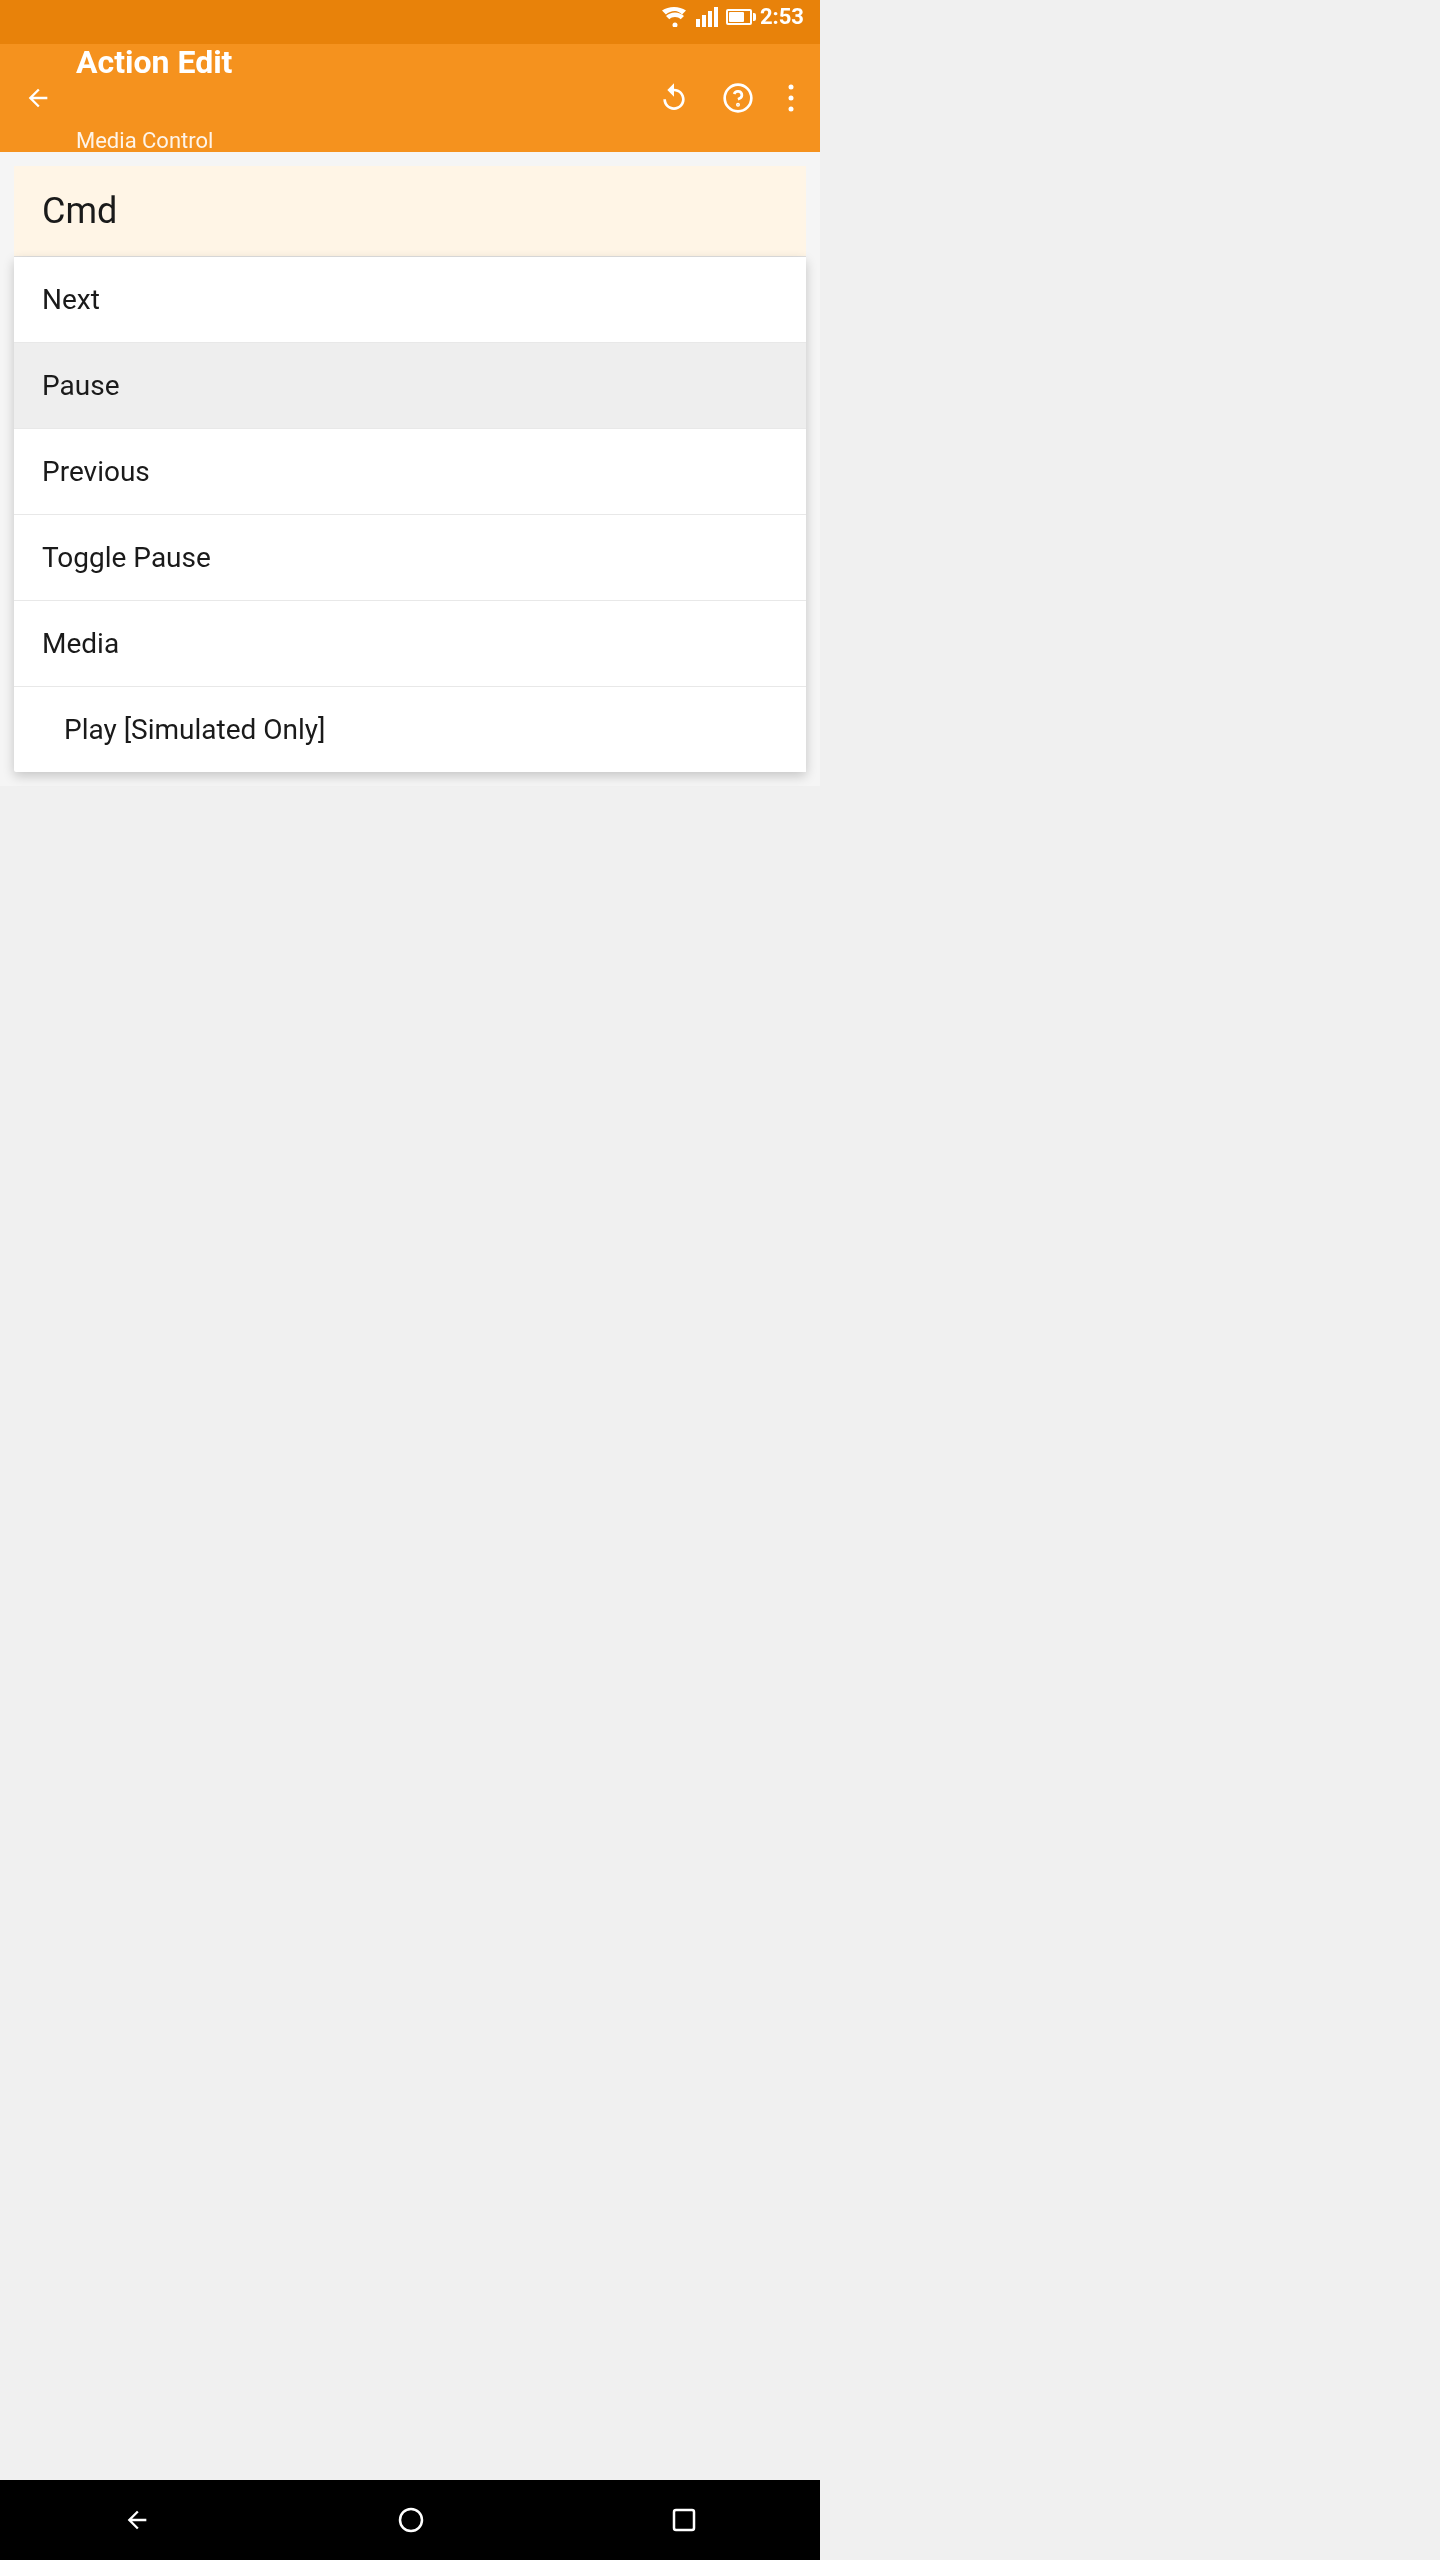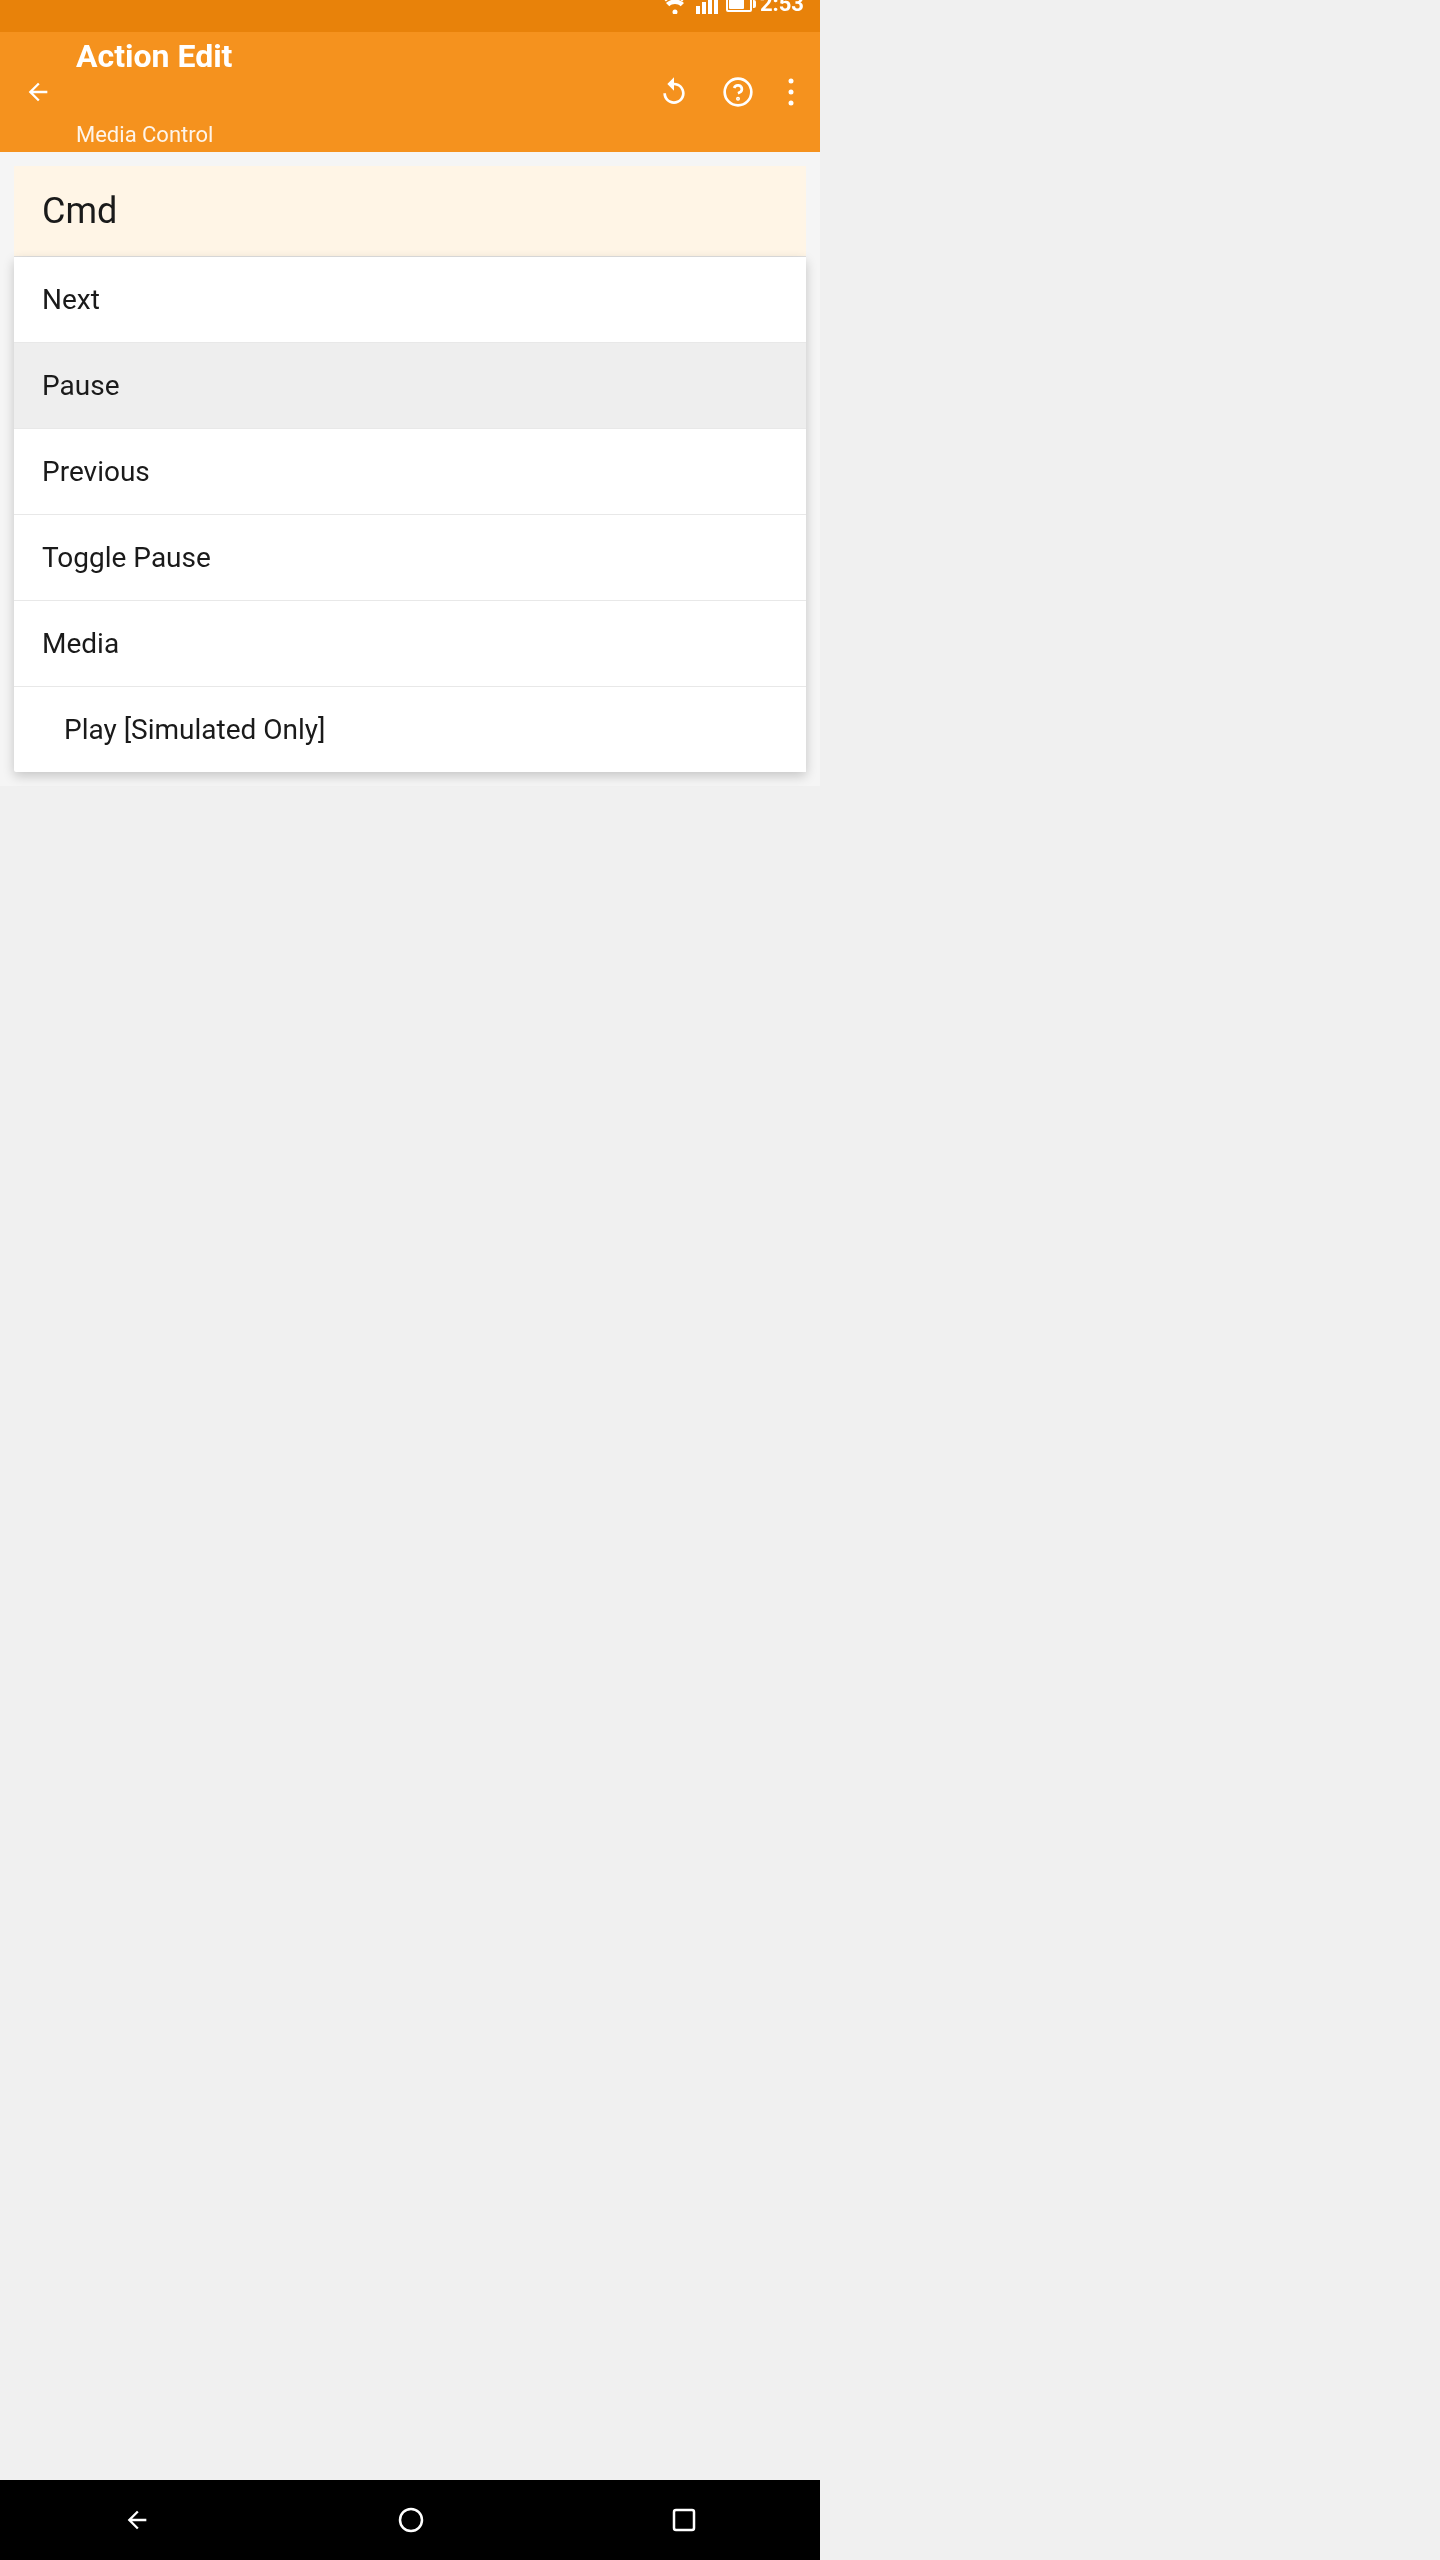--- a/index.html
+++ b/index.html
@@ -13,45 +13,45 @@
       height: 1456px;
       background-color: #f0f0f0;
       font-family: 'Roboto', Arial, sans-serif;
       overflow: hidden;
       position: relative;
     }
 
     
     .status-bar {
       width: 100%;
-      height: 31px;
+      height: 44px;
       background-color: #e8820a;
       display: flex;
-      align-items: flex-end;
+      align-items: flex-start;
       justify-content: flex-end;
-      padding: 16px 16px;
+      padding: 4px 16px;
       gap: 10px;
     }
 
     .status-bar-icons {
       display: flex;
       align-items: center;
       gap: 8px;
     }
 
     .status-time {
       color: white;
       font-size: 22px;
       font-weight: bold;
     }
 
     
     .app-bar {
       width: 100%;
-      height: 120px;
+      height: 108px;
       background-color: #f5921e;
       display: flex;
       align-items: center;
       padding: 0 16px;
       gap: 16px;
     }
 
     .back-btn {
       color: white;
       font-size: 32px;

